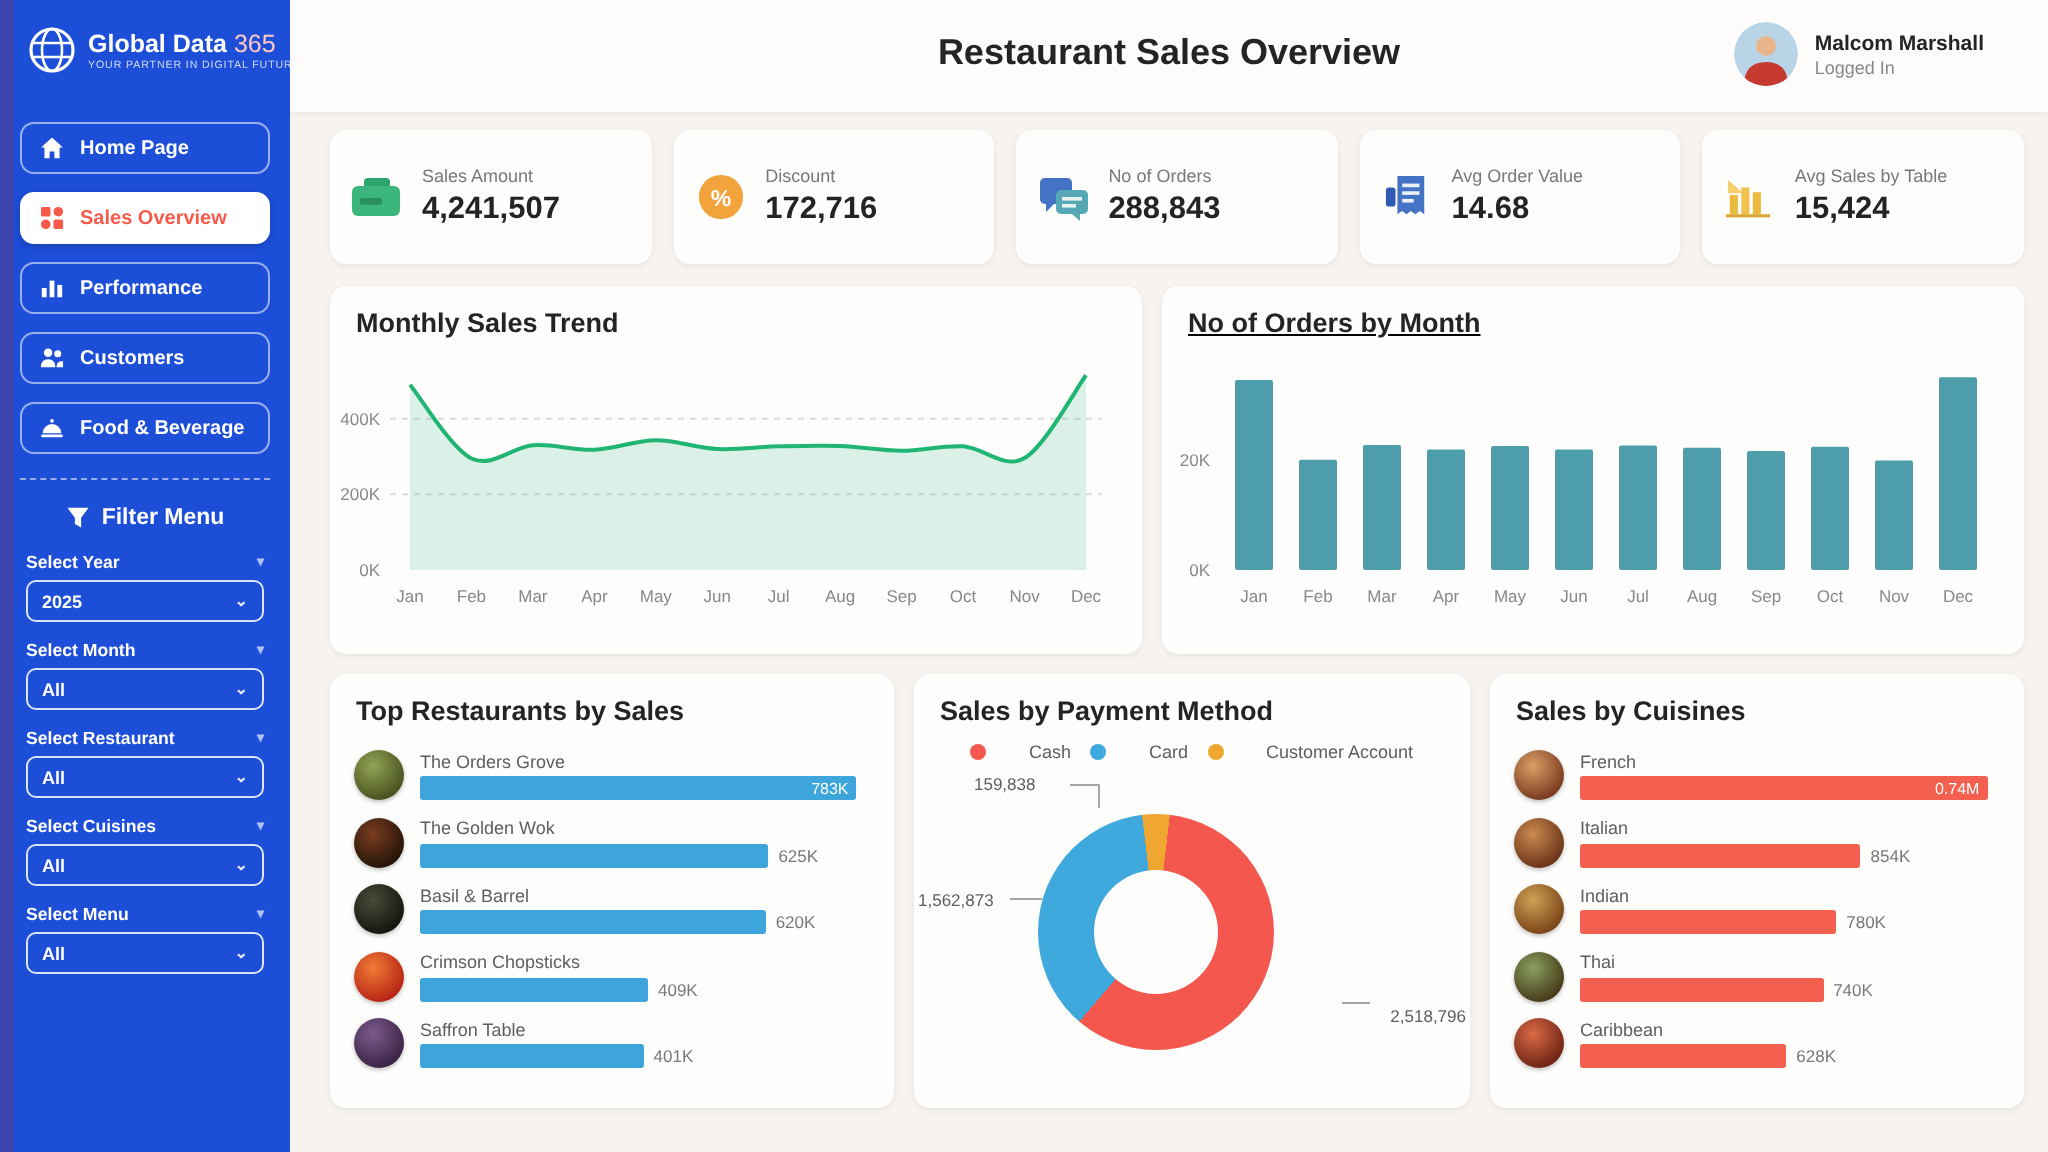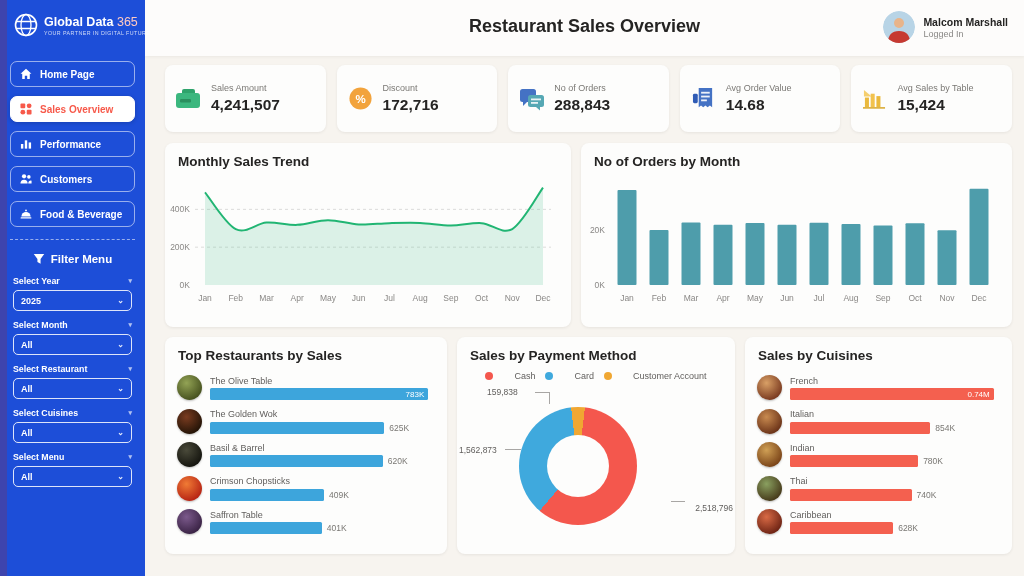--- a/index.html
+++ b/index.html
@@ -21,40 +21,40 @@
   .filter-group { margin:0 13px 9px 13px; }
   .filter-label { display:flex; justify-content:space-between; align-items:center; color:#fff; font-size:8.8px; font-weight:bold; margin-bottom:4px; }
   .filter-label .mini-chev { color:rgba(255,255,255,.65); font-size:7px; }
   .filter-select { display:flex; justify-content:space-between; align-items:center; height:21px; border:1.2px solid rgba(255,255,255,.85); border-radius:5px; padding:0 7px; color:#fff; font-size:9px; font-weight:bold; cursor:pointer; }
   .filter-select .chev { font-size:8px; color:rgba(255,255,255,.9); }
 
   
   .main { position:absolute; left:145px; top:0; width:879px; height:576px; }
   .topbar { position:relative; height:56px; background:#fdfcfb; box-shadow:0 1px 3px rgba(0,0,0,.05); }
   .page-title { position:absolute; left:0; right:0; top:16px; text-align:center; font-size:18px; font-weight:bold; color:#252423; }
-  .user-block { position:absolute; right:16px; top:11px; display:flex; align-items:center; gap:8px; }
+  .user-block { position:absolute; right:32px; top:11px; display:flex; align-items:center; gap:8px; }
   .avatar { width:32px; height:32px; border-radius:50%; overflow:hidden; flex:0 0 auto; }
   .user-name { font-size:10.5px; font-weight:bold; color:#252423; }
   .user-status { font-size:9px; color:#8a8886; margin-top:1px; }
 
   .content { padding:9px 12px 0 20px; }
   .card { background:#fdfdfc; border-radius:8px; box-shadow:0 1px 3px rgba(0,0,0,.07); }
   .card-title { font-size:13.5px; font-weight:bold; color:#252423; padding:11px 7px 2px 13px; }
 
   
   .kpi-row { display:flex; gap:11px; margin-bottom:11px; }
   .kpi-card { flex:1; height:67px; display:flex; align-items:center; gap:9px; padding:0 10px; }
   .kpi-icon { width:27px; height:27px; flex:0 0 auto; display:flex; align-items:center; justify-content:center; }
   .kpi-label { font-size:9px; color:#7a7874; margin-bottom:3px; white-space:nowrap; }
   .kpi-value { font-size:15.5px; font-weight:bold; color:#252423; }
 
   
   .charts-row { display:flex; gap:10px; margin-bottom:10px; }
   .chart-card-line { width:406px; height:184px; }
-  .chart-card-bar { flex:1; height:184px; }
+  .chart-card-bar { flex:1; height:184px;text-decoration:underline; }
   .chart-svg { display:block; margin-top:2px; }
 
   
   .bottom-row { display:flex; gap:10px; }
   .hbar-card1 { width:282px; height:217px; }
   .donut-card { width:278px; height:217px; }
   .hbar-card2 { flex:1; height:217px; }
   .hrows { padding:6px 12px 0 12px; }
   .hrow { display:flex; align-items:center; gap:8px; height:33.5px; }
   .hlogo { width:25px; height:25px; border-radius:50%; flex:0 0 auto; box-shadow:0 1px 2px rgba(0,0,0,.25); }
@@ -358,21 +358,21 @@
     </div>
 
     <div class="bottom-row">
 
       <div class="card hbar-card1">
         <div class="card-title">Top Restaurants by Sales</div>
         <div class="hrows" id="rest-rows">
           <div class="hrow">
             <div class="hlogo" style="background: radial-gradient(circle at 38% 32%, rgb(147, 163, 85) 0%, rgb(71, 82, 31) 75%);"></div>
             <div class="hbody">
-                <div class="hname">The Olive Table</div>
+                <div class="hname">The Orders Grove</div>
               <div class="hbar-line">
                   <div class="hbar-fill" style="width: 97%; background: rgb(61, 165, 220);">
                     <span class="hval-in">783K</span>
                   </div>
                 </div>
               </div>
           </div>
           <div class="hrow">
             <div class="hlogo" style="background: radial-gradient(circle at 38% 32%, rgb(122, 60, 32) 0%, rgb(36, 20, 7) 75%);"></div>
             <div class="hbody">

